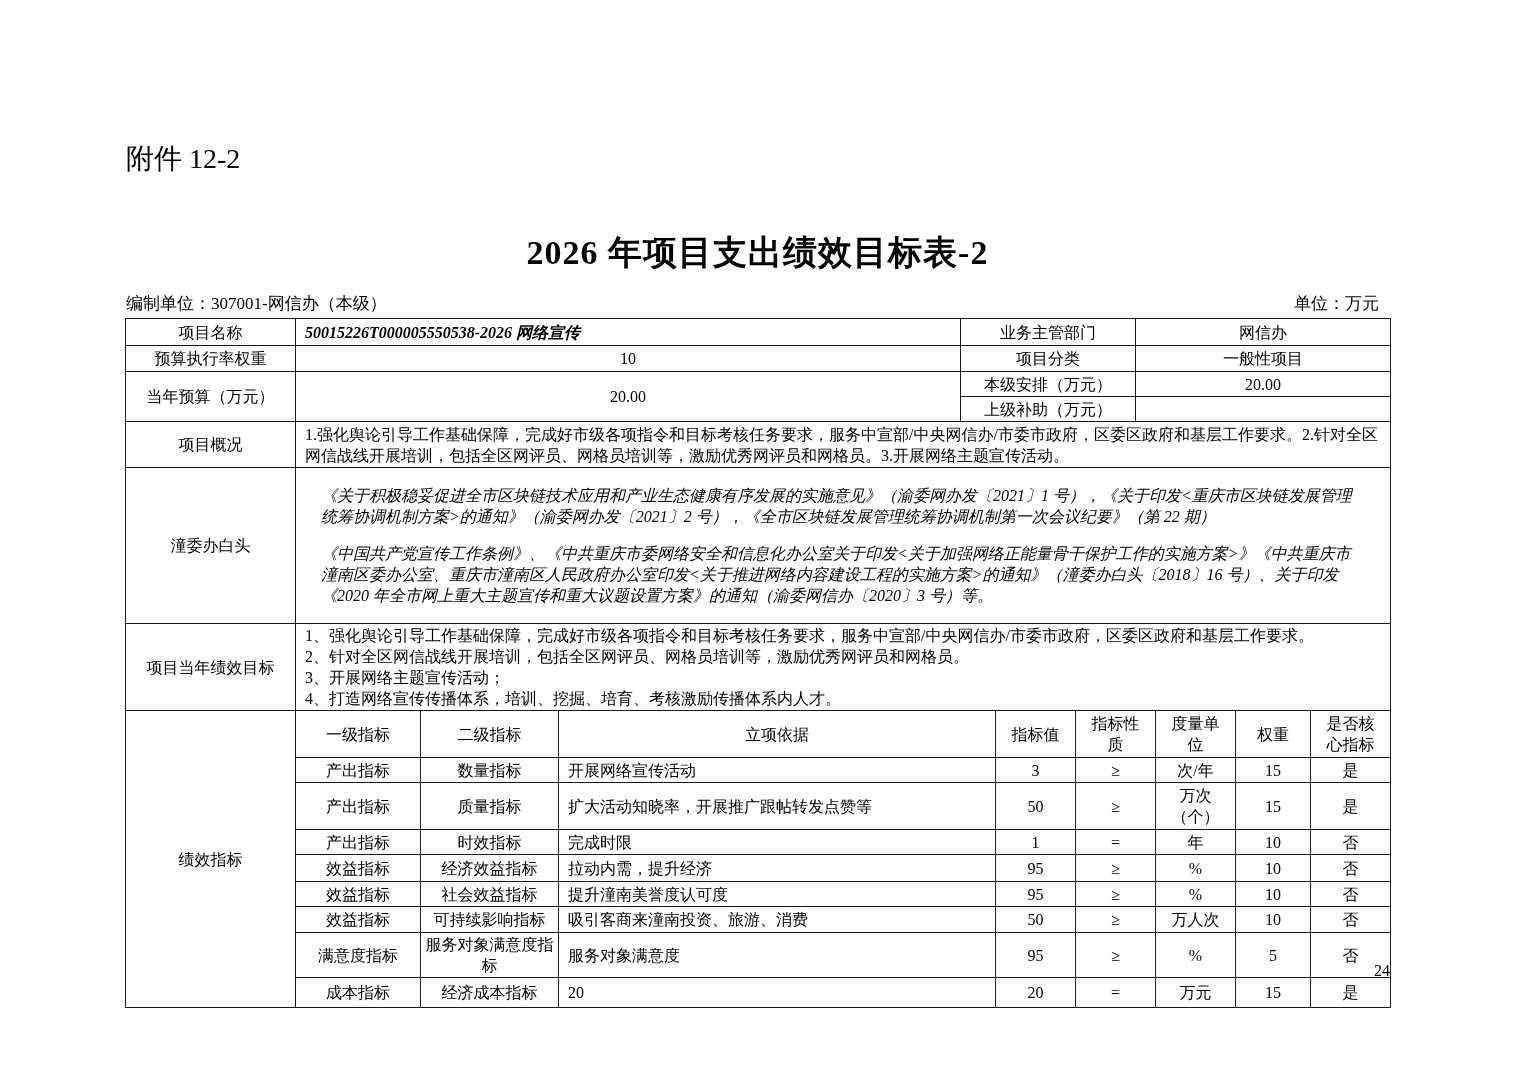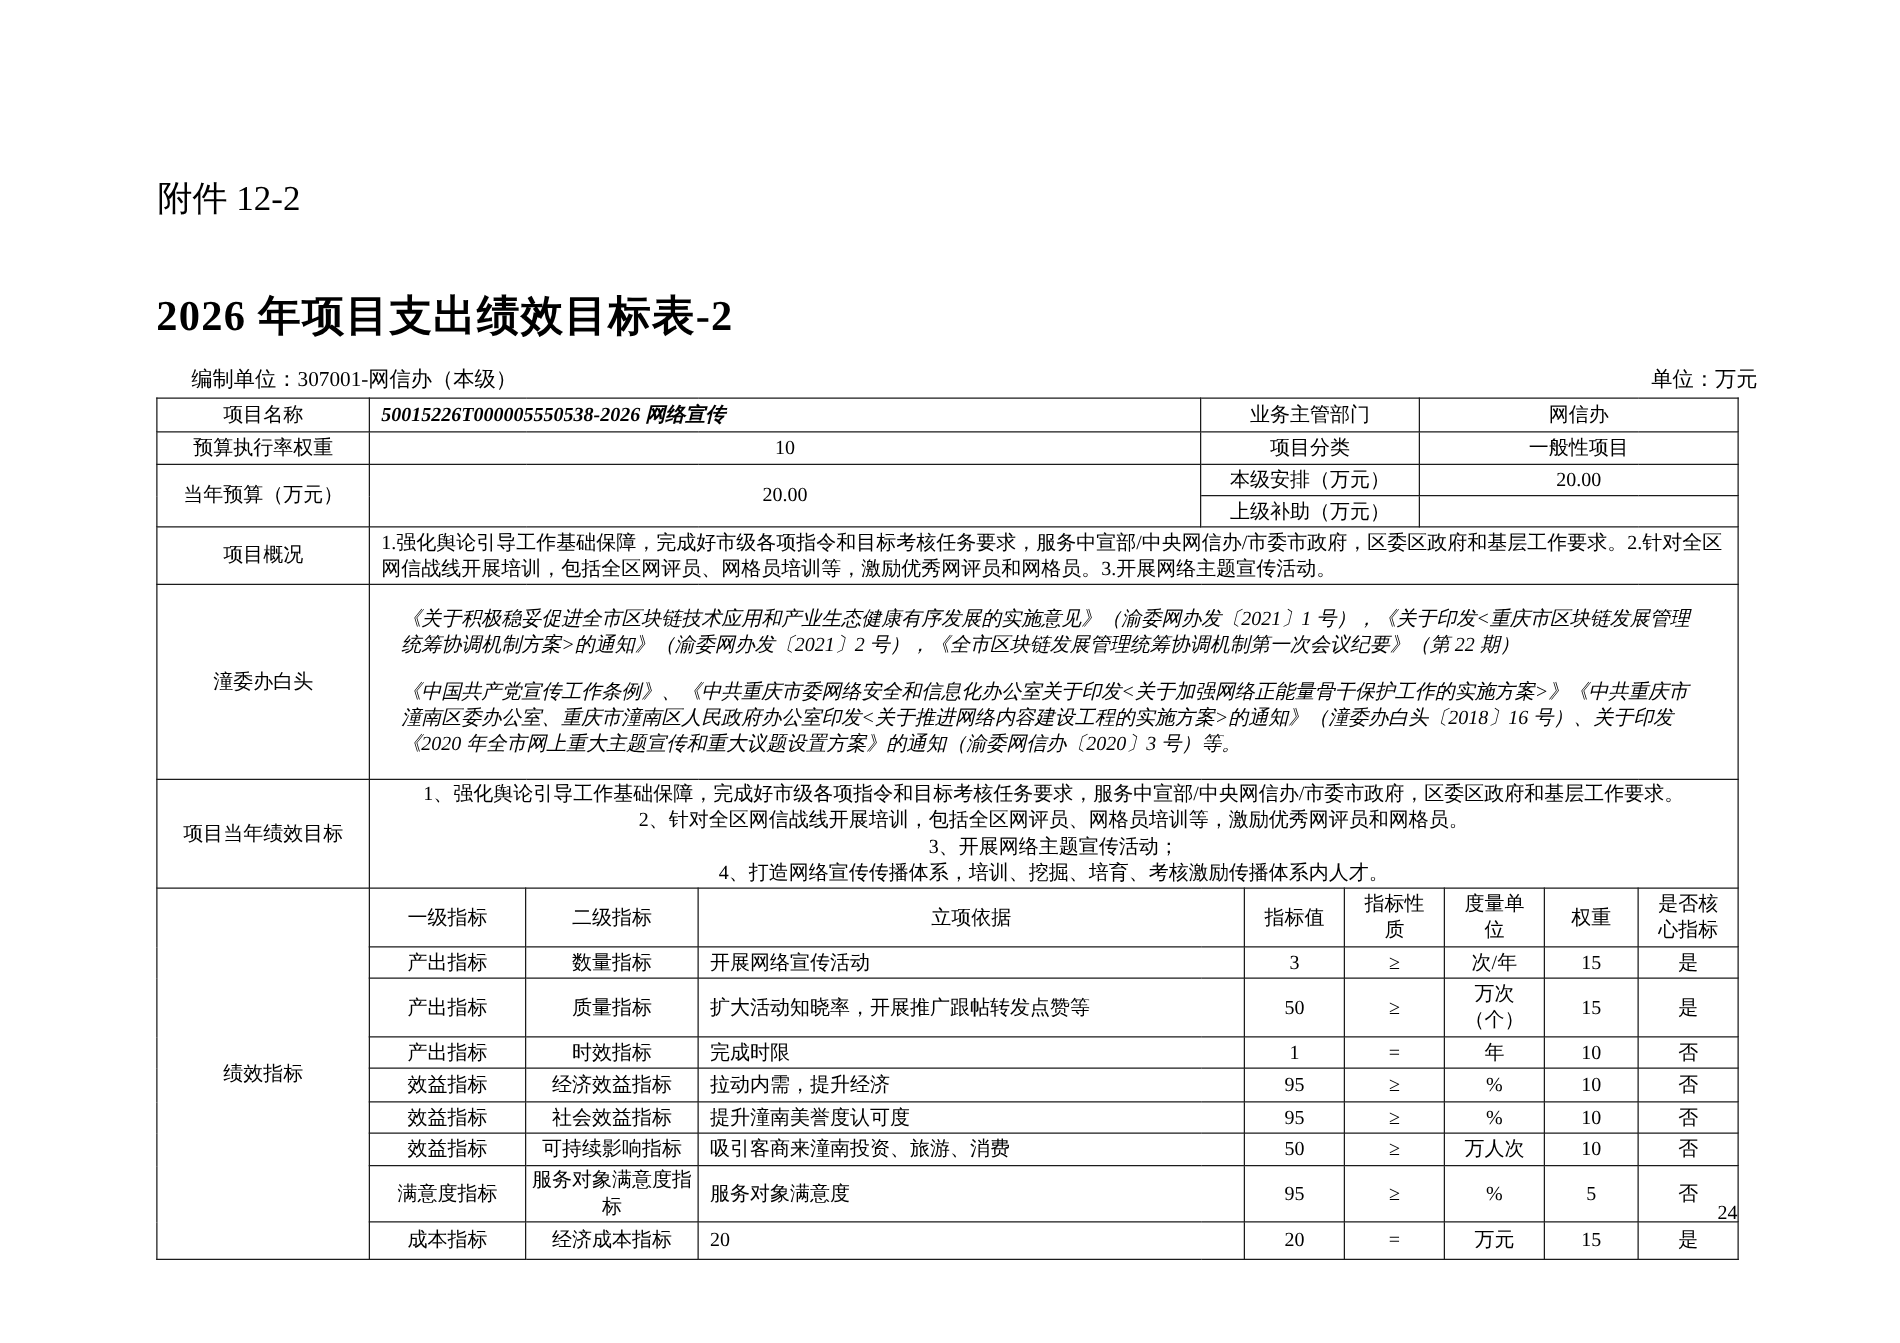--- a/index.html
+++ b/index.html
@@ -4,42 +4,42 @@
 <style>
   html,body{margin:0;padding:0;}
   body{
     width:1520px;height:1074px;background:#ffffff;position:relative;
     font-family:"Liberation Serif","DejaVu Serif",serif;color:#000;
   }
   .attachment{
     position:absolute;left:126px;top:140px;font-size:28px;font-weight:normal;
   }
   .doc-title{
-    position:absolute;left:125px;top:230px;width:1265px;
+    position:absolute;left:125px;top:230px;width:1265px;text-align:center;
     font-size:34px;font-weight:bold;letter-spacing:1px;
   }
   .meta-row{
-    position:absolute;left:141px;top:292px;width:1265px;
+    position:absolute;left:114px;top:292px;width:1265px;
     display:flex;justify-content:space-between;font-size:17px;
   }
   .meta-row .left-meta{padding-left:12px;}
   table.doc-table{
     position:absolute;left:125px;top:318px;width:1265px;
     border-collapse:collapse;table-layout:fixed;
   }
   .doc-table td{
     border:1px solid #1b1b1b;font-size:16px;text-align:center;
     vertical-align:middle;padding:1px 4px;line-height:21px;overflow:hidden;
     word-break:break-word;
   }
   .doc-table td.txt-left{text-align:left;padding-left:9px;padding-right:9px;}
   .doc-table td.bold{font-weight:bold;font-style:italic;}
   .doc-table td.hdr{padding:2px 10px;}
   .para{margin:16px;font-style:italic;}
-  .goal-line{margin:0;text-align:center;}
+  .goal-line{margin:0;}
   .page-num{
     position:absolute;left:125px;top:962px;width:1265px;text-align:right;
     font-size:16px;
   }
 </style>
 </head>
 <body>
 
 <div class="attachment">附件 12-2</div>
 

